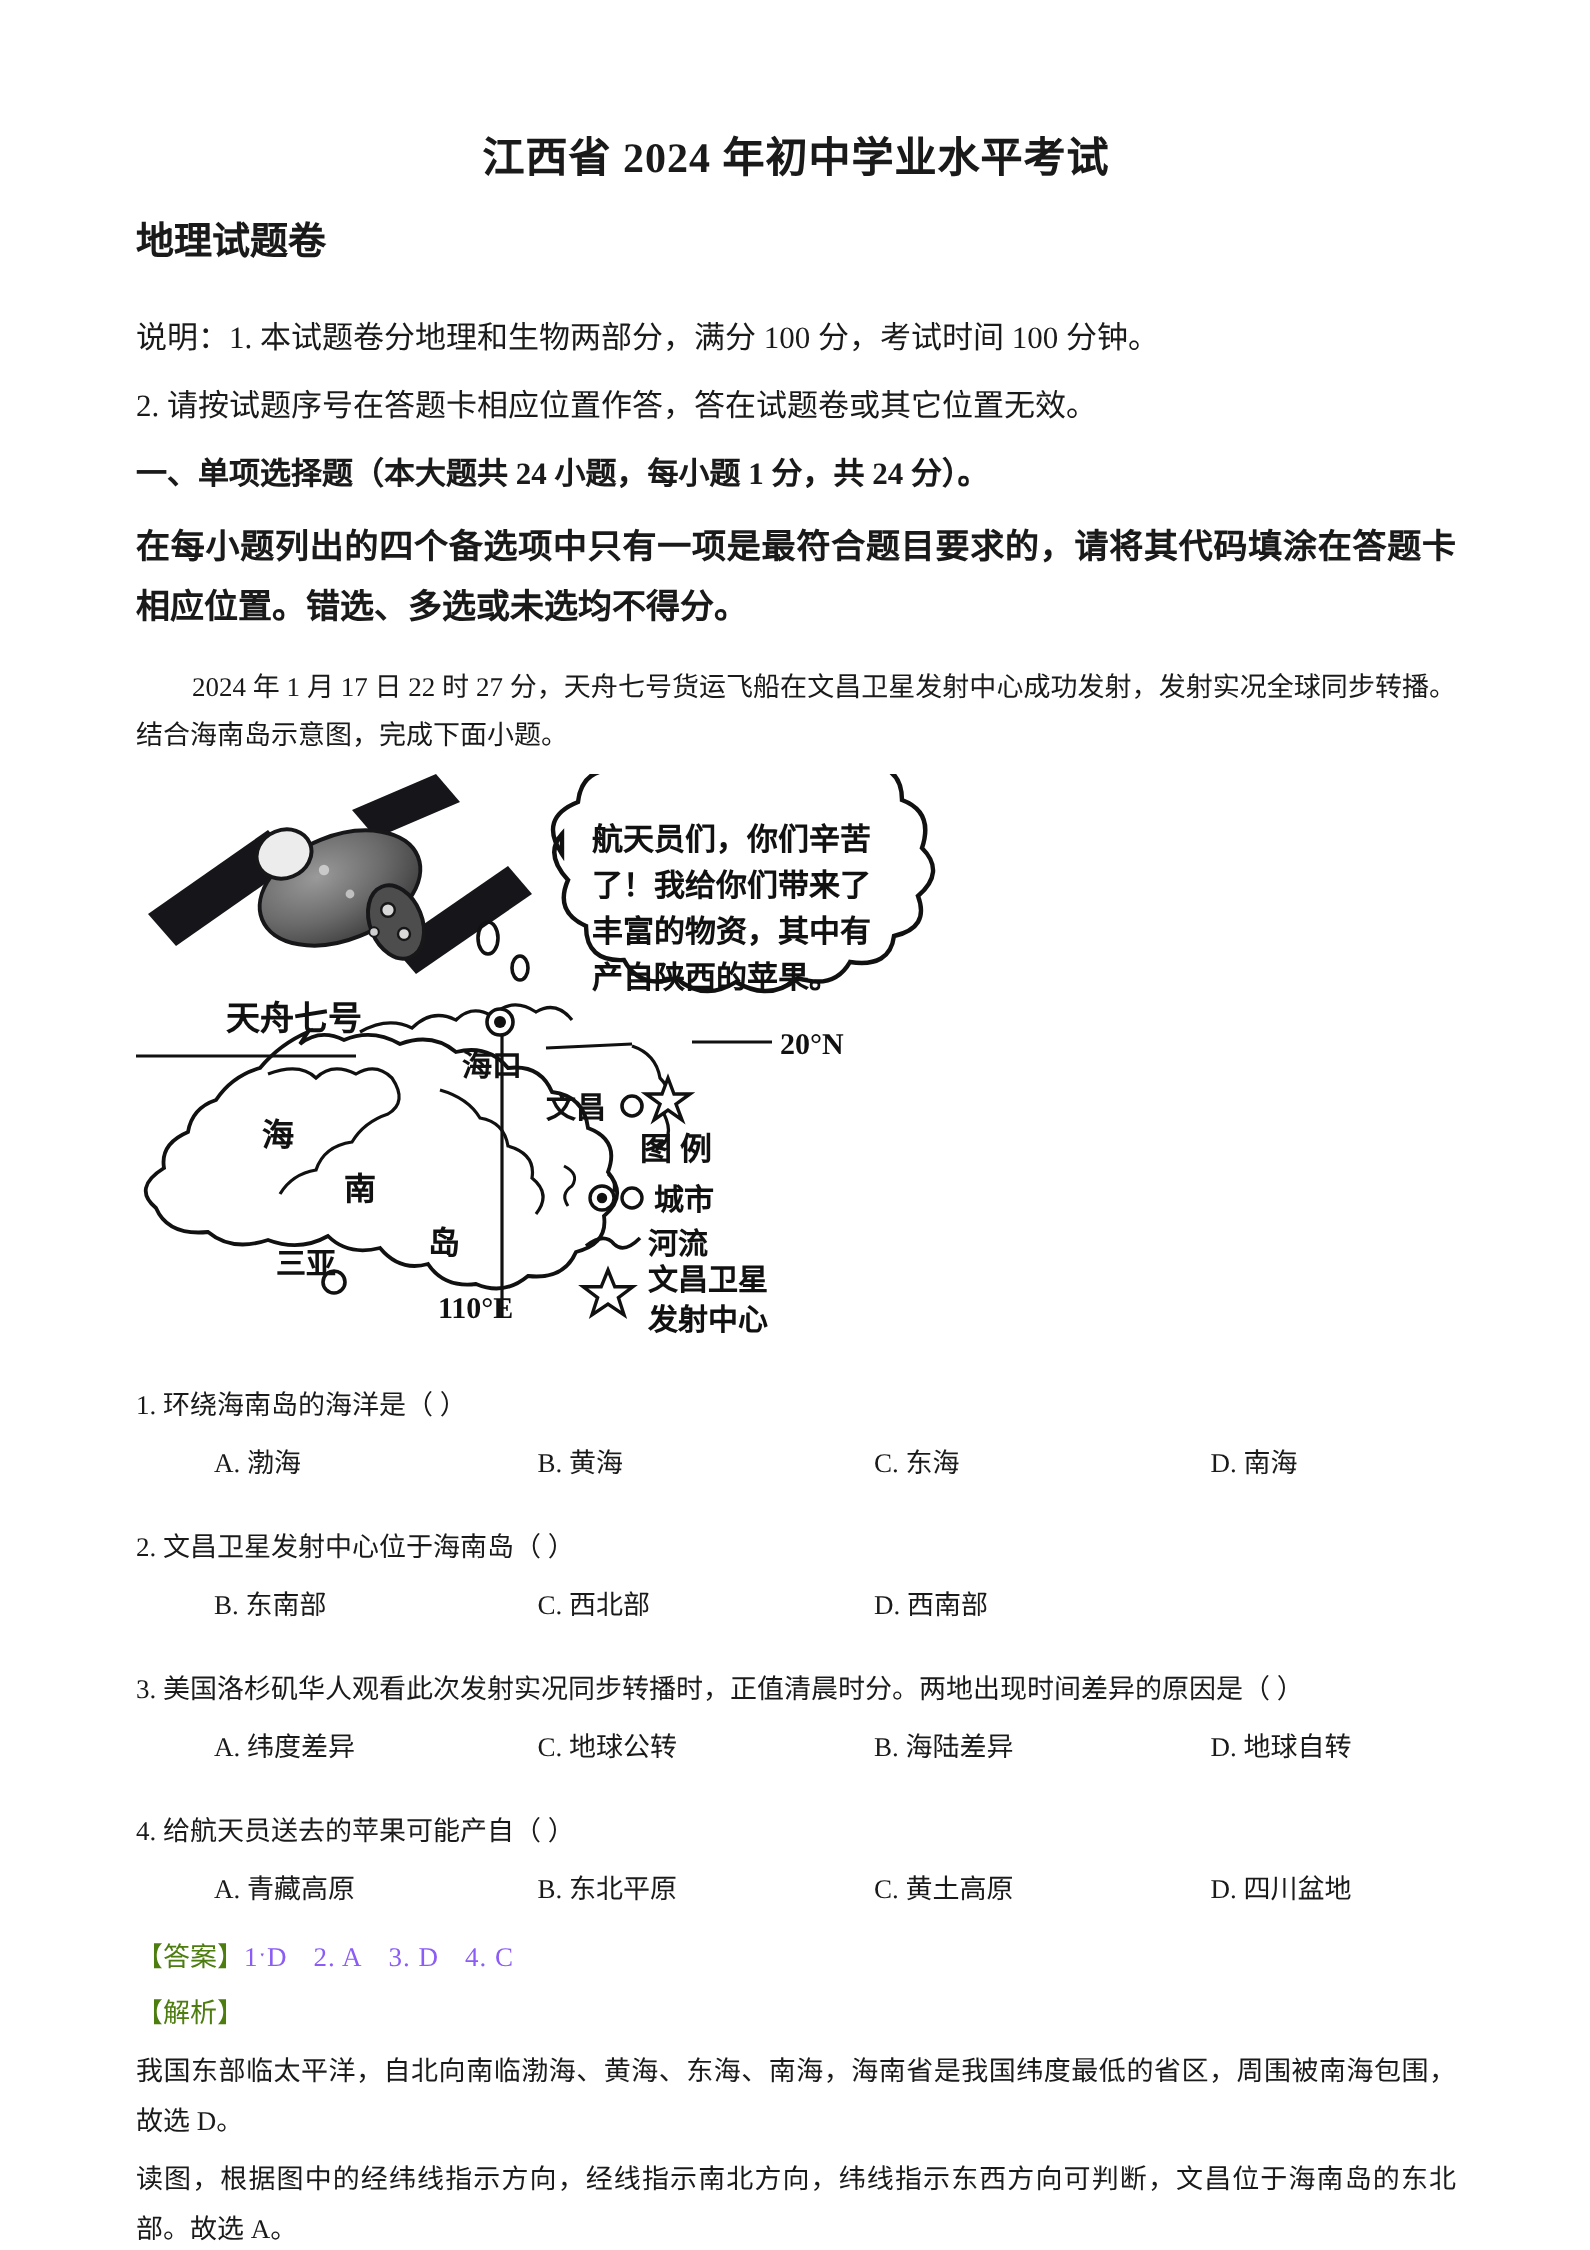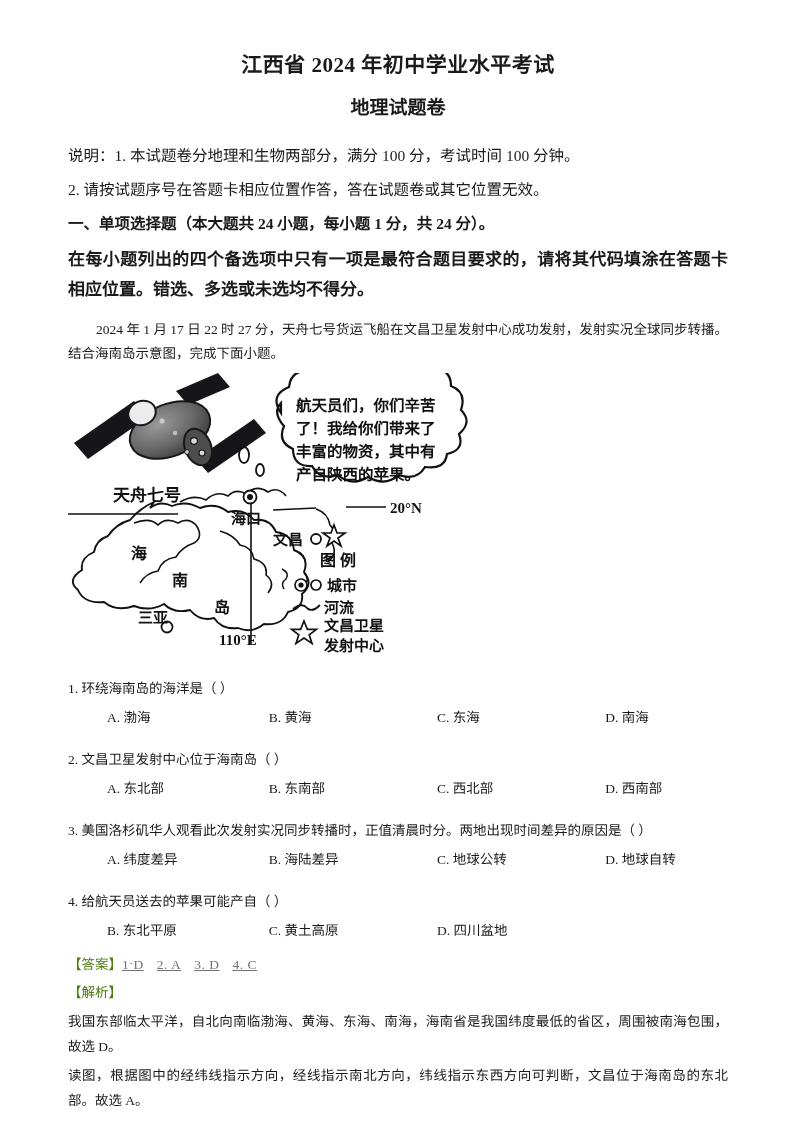--- a/index.html
+++ b/index.html
@@ -10,21 +10,21 @@
   body {
     width: 795px;
     height: 1125px;
     position: relative;
     font-family: "Liberation Serif", "DejaVu Serif", serif;
     color: #1a1a1a;
     overflow: hidden;
   }
   .page {
     position: absolute;
-    left: 0; top: 0;
+    left: 0; top: 14px;
     width: 795px;
     height: 822px;
     padding: 0;
   }
   .content {
     position: absolute;
     left: 68px;
     top: 0;
     width: 660px;
   }
@@ -32,21 +32,21 @@
   
   .title-main {
     text-align: center;
     font-size: 21px;
     font-weight: bold;
     letter-spacing: 0.5px;
     margin-top: 52px;
     line-height: 1.3;
   }
   .title-sub {
-    text-align: center;
+    text-align: left;
     font-size: 19px;
     font-weight: bold;
     margin-top: 17px;
     line-height: 1.3;
   }
 
   
   .instr {
     font-size: 15.5px;
     font-weight: normal;
@@ -108,21 +108,21 @@
   .opt:nth-child(2) { flex-basis: 25.5%; }
   .opt:nth-child(3) { flex-basis: 25.5%; }
 
   
   .ans-line {
     font-size: 13.5px;
     line-height: 1.85;
     margin-top: 10px;
   }
   .tag-blue { color: #4d7c0f; }
-  .ans-letters { color: #737373; letter-spacing: 0.5px; text-decoration: underline; }
+  .ans-letters { color: #8b5cf6; letter-spacing: 0.5px; }
   .ans-letters span { margin-right: 13px; }
 
   .analysis-head {
     font-size: 13.5px;
     line-height: 1.85;
     margin-top: 3px;
   }
   .detail-head {
     font-size: 13.5px;
     line-height: 1.85;
@@ -317,40 +317,40 @@
           <div class="opt">A. 渤海</div>
           <div class="opt">B. 黄海</div>
           <div class="opt">C. 东海</div>
           <div class="opt">D. 南海</div>
         </div>
       </div>
 
       <div>
         <div class="qstem">2. 文昌卫星发射中心位于海南岛（    ）</div>
         <div class="qopts">
-          <div class="opt">A. 东北部</div>
           <div class="opt">B. 东南部</div>
           <div class="opt">C. 西北部</div>
           <div class="opt">D. 西南部</div>
         </div>
       </div>
 
       <div>
         <div class="qstem">3. 美国洛杉矶华人观看此次发射实况同步转播时，正值清晨时分。两地出现时间差异的原因是（    ）</div>
         <div class="qopts">
           <div class="opt">A. 纬度差异</div>
+          <div class="opt">C. 地球公转</div>
           <div class="opt">B. 海陆差异</div>
-          <div class="opt">C. 地球公转</div>
           <div class="opt">D. 地球自转</div>
         </div>
       </div>
 
       <div>
         <div class="qstem">4. 给航天员送去的苹果可能产自（    ）</div>
         <div class="qopts">
+          <div class="opt">A. 青藏高原</div>
           <div class="opt">B. 东北平原</div>
           <div class="opt">C. 黄土高原</div>
           <div class="opt">D. 四川盆地</div>
         </div>
       </div>
 
     </div>
 
     <div>
 

